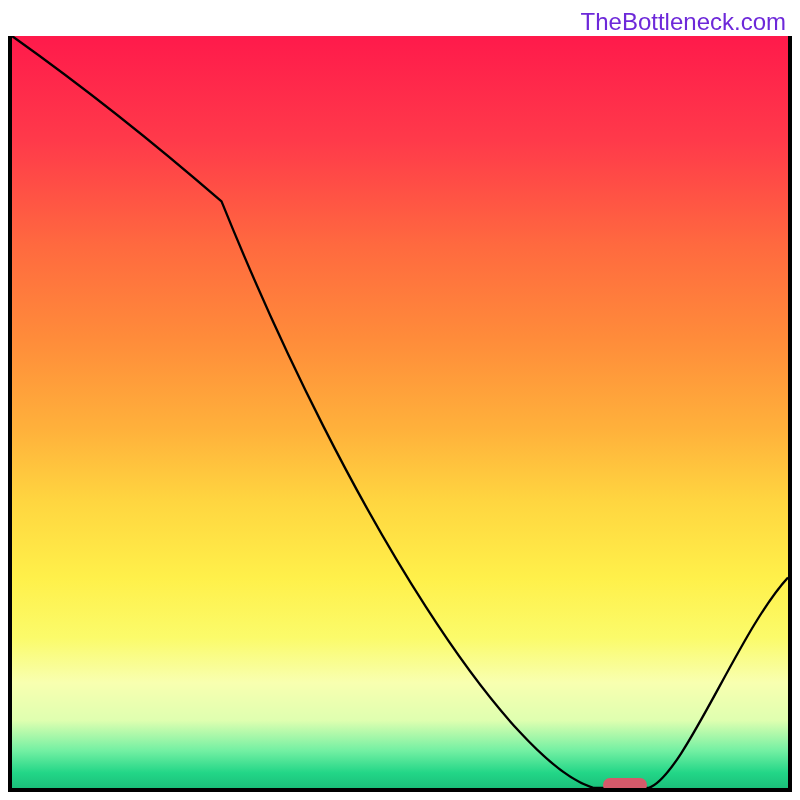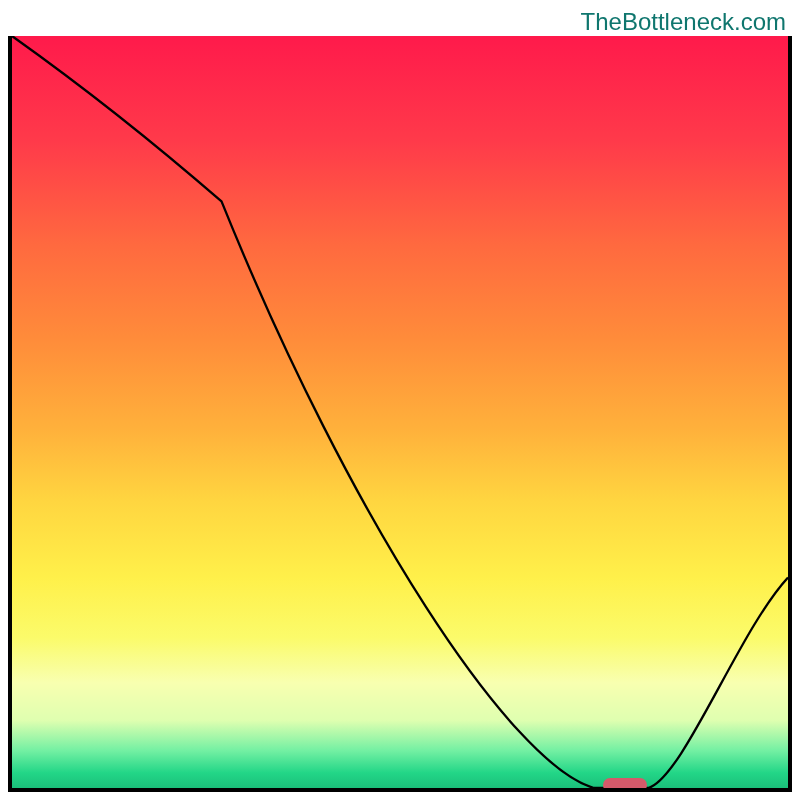--- a/index.html
+++ b/index.html
@@ -8,21 +8,21 @@
     background: #ffffff;
     width: 800px;
     height: 800px;
     position: relative;
     font-family: Arial, Helvetica, sans-serif;
   }
   .watermark {
     position: absolute;
     top: 8px;
     right: 14px;
-    color: #0f766e;
+    color: #6d28d9;
     font-size: 24px;
     font-weight: 500;
   }
   .chart-frame {
     position: absolute;
     top: 36px;
     left: 8px;
     width: 784px;
     height: 756px;
     box-sizing: border-box;

